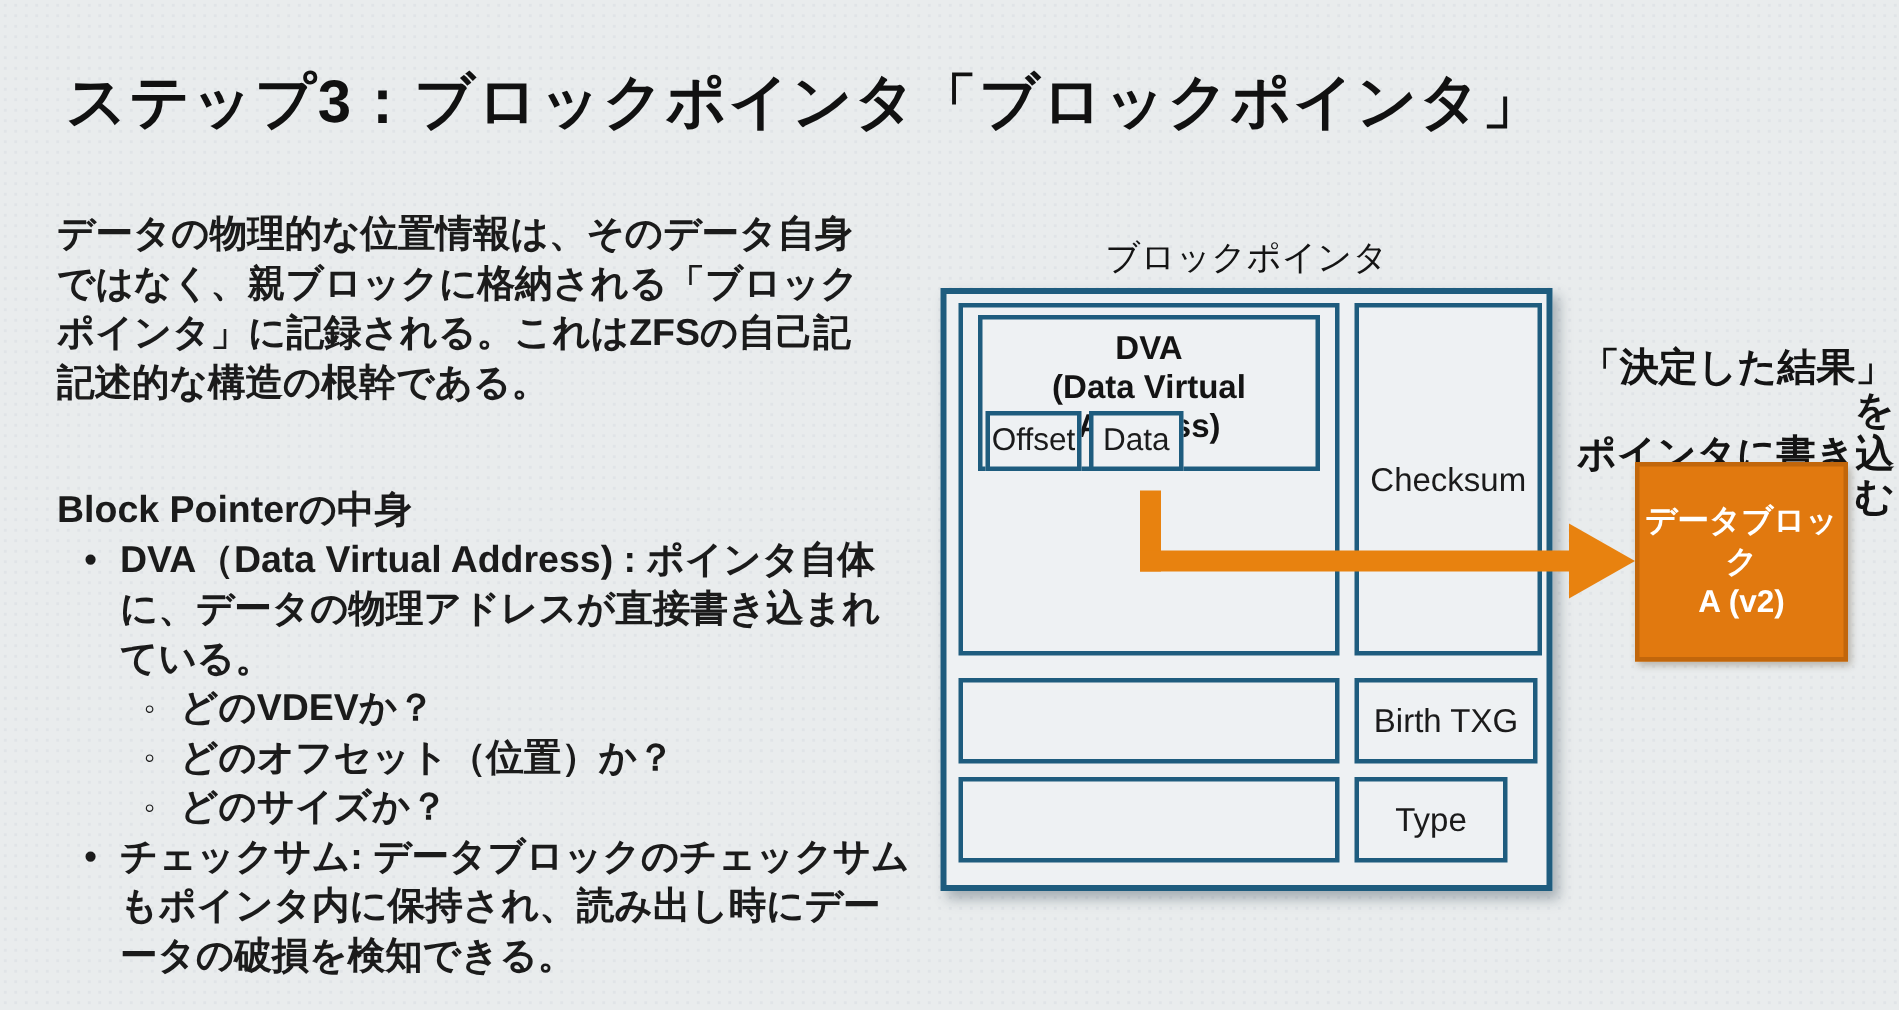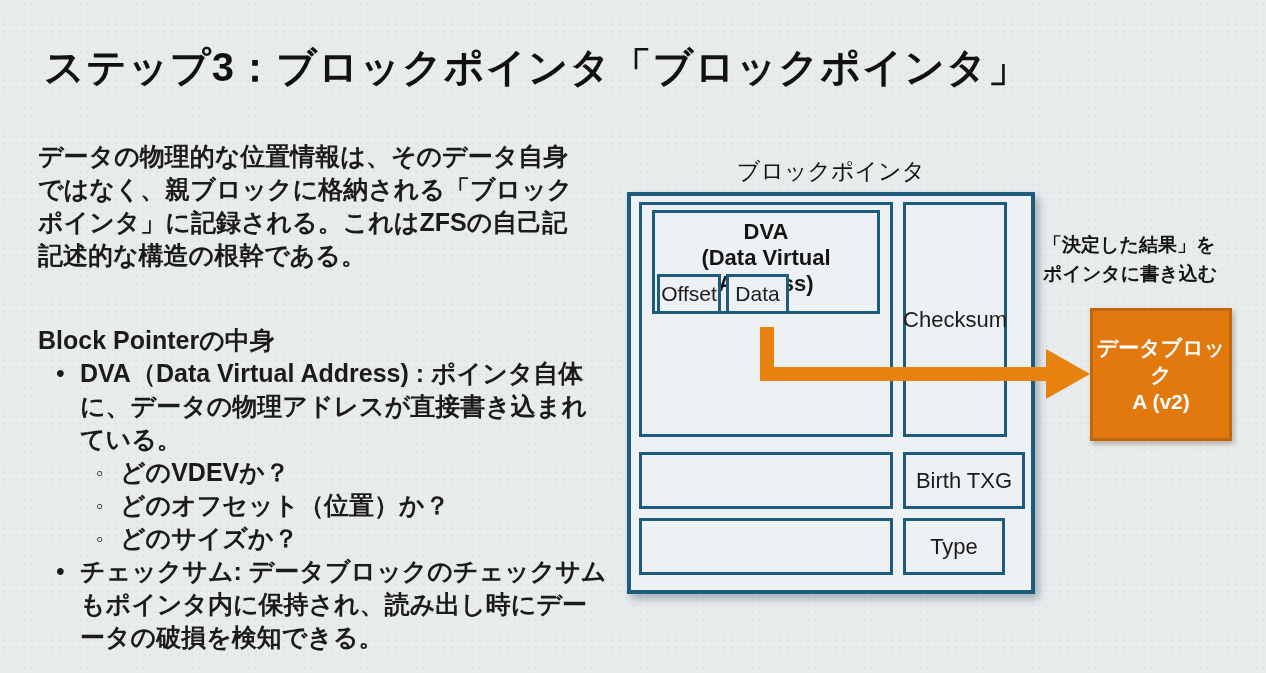--- a/index.html
+++ b/index.html
@@ -46,21 +46,21 @@
     left:627px; top:156px; width:408px;
     font-size:23px; text-align:center; color:#141414;
   }
   .outer-box {
     left:627px; top:192px; width:408px; height:402px;
     border:4px solid #1e5c7e; background:#eef1f3;
     box-shadow:4px 5px 8px rgba(40,60,75,0.35);
   }
   
   .big-left-box  { left:8px;   top:6px;   width:254px; height:235px; }
-  .checksum-box  { left:272px; top:6px;   width:104px; height:235px;
+  .checksum-box  { left:272px; top:6px;   width:125px; height:235px;
                    display:flex; align-items:center; justify-content:center; }
   .row2-left     { left:8px;   top:256px; width:254px; height:57px; }
   .birth-box     { left:272px; top:256px; width:122px; height:57px;
                    display:flex; align-items:center; justify-content:center; }
   .row3-left     { left:8px;   top:322px; width:254px; height:57px; }
   .type-box      { left:272px; top:322px; width:102px; height:57px;
                    display:flex; align-items:center; justify-content:center; }
   .cell-label { font-size:22px; }
 
   .dva-box { left:10px; top:5px; width:228px; height:104px; padding-top:6px; }
@@ -89,21 +89,21 @@
   .arrow-head {
     left:1046px; top:349px; width:0; height:0;
     border-top:25px solid transparent;
     border-bottom:25px solid transparent;
     border-left:44px solid #e8820f;
   }
 
   
   .annotation {
     left:1043px; top:230px; width:220px;
-    font-size:19px; line-height:29px; text-align:left; color:#141414;
+    font-size:26px; line-height:29px; text-align:right; color:#141414;
   }
   .data-block {
     left:1090px; top:308px; width:142px; height:133px;
     background:#e1790f; border:3px solid #c1660b;
     box-shadow:2px 3px 5px rgba(60,40,10,0.3);
     display:flex; align-items:center; justify-content:center;
     color:#ffffff; font-size:21px; line-height:27px; text-align:center;
   }
 </style>
 </head>

